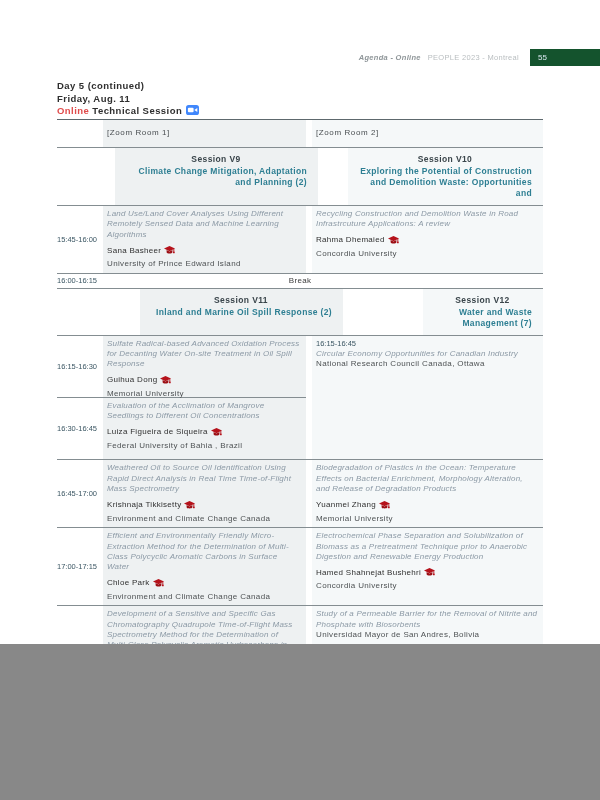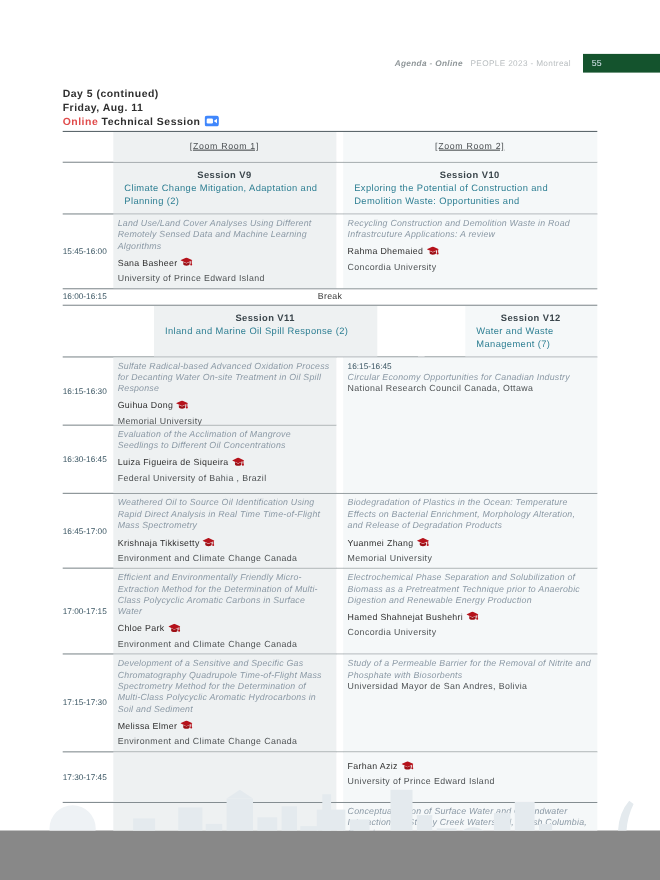--- a/index.html
+++ b/index.html
@@ -1,17 +1,17 @@
 <!DOCTYPE html>
 <html><head>
 <meta charset="utf-8">
 <style>
   * { margin:0; padding:0; box-sizing:border-box; }
   body { background:#888; font-family:"Liberation Sans", sans-serif; }
-  .page { width:600px; height:755px; background:#ffffff; position:relative; overflow:hidden; margin:0 auto; }
+  .page { width:600px; height:644px; background:#ffffff; position:relative; overflow:hidden; margin:0 auto; }
 
   
   .runhead { position:absolute; top:49px; right:0; display:flex; align-items:center; height:17px; }
   .runhead .agenda { font-style:italic; font-weight:bold; color:#8f9699; font-size:7.5px; letter-spacing:.3px; }
   .runhead .conf { color:#b9bec0; font-size:7.5px; margin-left:7px; letter-spacing:.3px; }
   .pagebadge { background:#14532d; color:#d9e7ef; width:70px; height:17px; margin-left:11px;
                display:flex; align-items:center; padding-left:8px; font-size:8px; }
 
   
   .intro { position:absolute; left:57px; top:80px; line-height:12.5px; }
@@ -23,24 +23,24 @@
   .sched { position:absolute; left:57px; top:119px; width:486px;
            border-top:1.3px solid #5d686d; border-bottom:1.6px solid #2f7ba3; }
   .row { display:flex; align-items:stretch; }
   .sep  { border-bottom:1px solid #848d91; }
   .c-time { width:46px; font-size:7.5px; color:#3b5663; display:flex; align-items:center; letter-spacing:0; }
   .c-left { width:203px; background:#eef1f2; padding:3px 5px 3px 4px; }
   .c-gap  { width:6px; background:#ffffff; }
   .c-right{ flex:1; background:#f5f8f9; padding:3px 5px 3px 4px; }
 
   .room-row .c-left, .room-row .c-right { padding-top:8px; padding-bottom:6px; }
-  .room-lbl { text-align:center; font-size:8px; color:#4a4f52; letter-spacing:.6px;text-decoration:underline; }
+  .room-lbl { text-align:left; font-size:8px; color:#4a4f52; letter-spacing:.6px; }
 
   .sess-code { font-weight:bold; font-size:8.5px; color:#3a454b; text-align:center; padding-top:3px; letter-spacing:.4px; }
-  .sess-title{ font-weight:normal; font-size:8.5px; color:#2e7f93; text-align:left; padding:2px 6px 3px; line-height:11px; letter-spacing:.35px; }
+  .sess-title{ font-weight:bold; font-size:8.5px; color:#2e7f93; text-align:right; padding:2px 6px 3px; line-height:11px; letter-spacing:.35px; }
 
   .talk-title { font-style:italic; color:#8b99a5; font-size:8px; line-height:10.4px; letter-spacing:.2px; }
   .speaker-line { display:flex; align-items:center; gap:3px; margin-top:1px; }
   .speaker { font-weight:normal; color:#303030; font-size:8px; letter-spacing:.3px; }
   .affil { color:#4e5254; font-size:8px; letter-spacing:.35px; line-height:10.4px; }
   .inline-time { font-size:7.5px; color:#3b5663; line-height:10.4px; }
 
   .break-row { position:relative; min-height:15px; }
   .break-lbl { position:absolute; left:0; right:0; top:0; bottom:0; display:flex; align-items:center;
                justify-content:center; font-size:8px; color:#3c3c3c; letter-spacing:.3px; }
@@ -48,21 +48,21 @@
   
   .rowgroup { display:flex; align-items:stretch; }
   .rg-left { width:249px; display:flex; flex-direction:column; }
   .rg-row { display:flex; flex:1; }
   .rg-row.first { border-bottom:1px solid #848d91; }
 
   .kicon { display:inline-flex; width:9px; height:9px; border-radius:50%; background:#2a5fa8;
            color:#ffffff; font-size:6.5px; font-weight:bold; align-items:center; justify-content:center; }
 
   
-  .h-room {min-height:28px;} .h-sess1{min-height:36px;} .h-1545{min-height:52px;}
+  .h-room {min-height:28px;} .h-sess1{min-height:36px;gap:12px;} .h-1545{min-height:52px;}
   .h-sess2{min-height:34px;gap:37px;} .h-1615{min-height:52px;} .h-1630{min-height:40px;}
   .h-1645{min-height:64px;} .h-1700{min-height:60px;} .h-1715{min-height:76px;}
   .h-1730{min-height:46px;} .h-1745{min-height:58px;}
 
   .skyline { position:absolute; left:0; top:706px; width:600px; height:82px; }
 </style>
 </head>
 <body>
 
 <div class="page">

